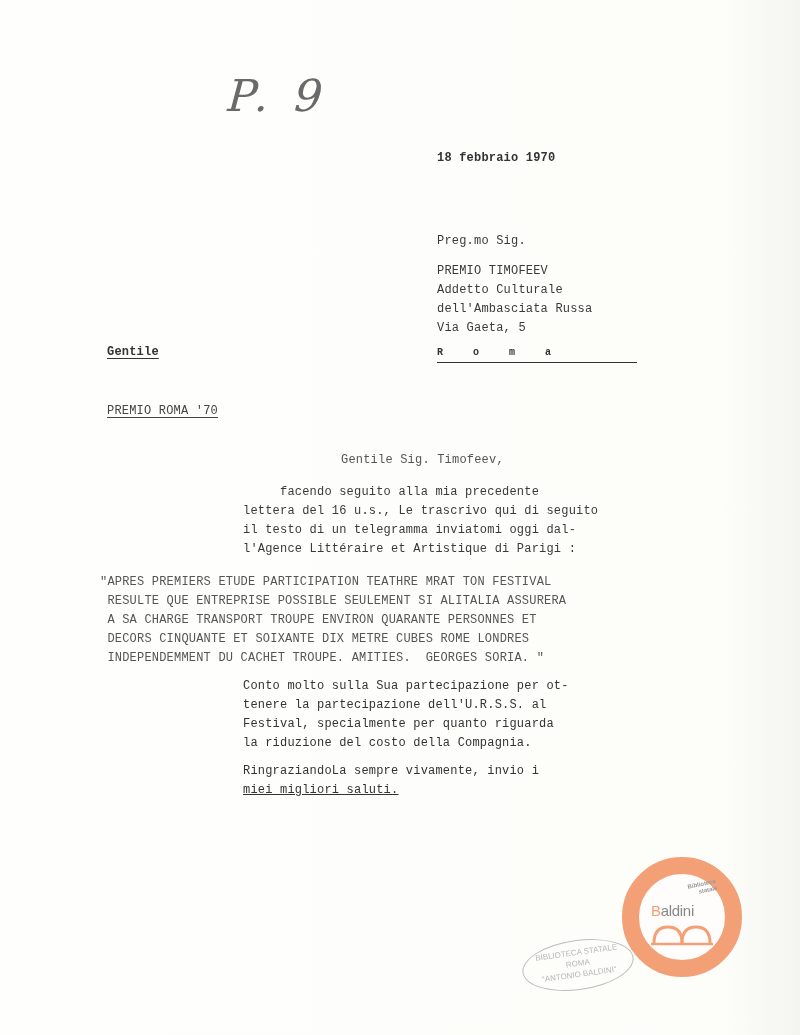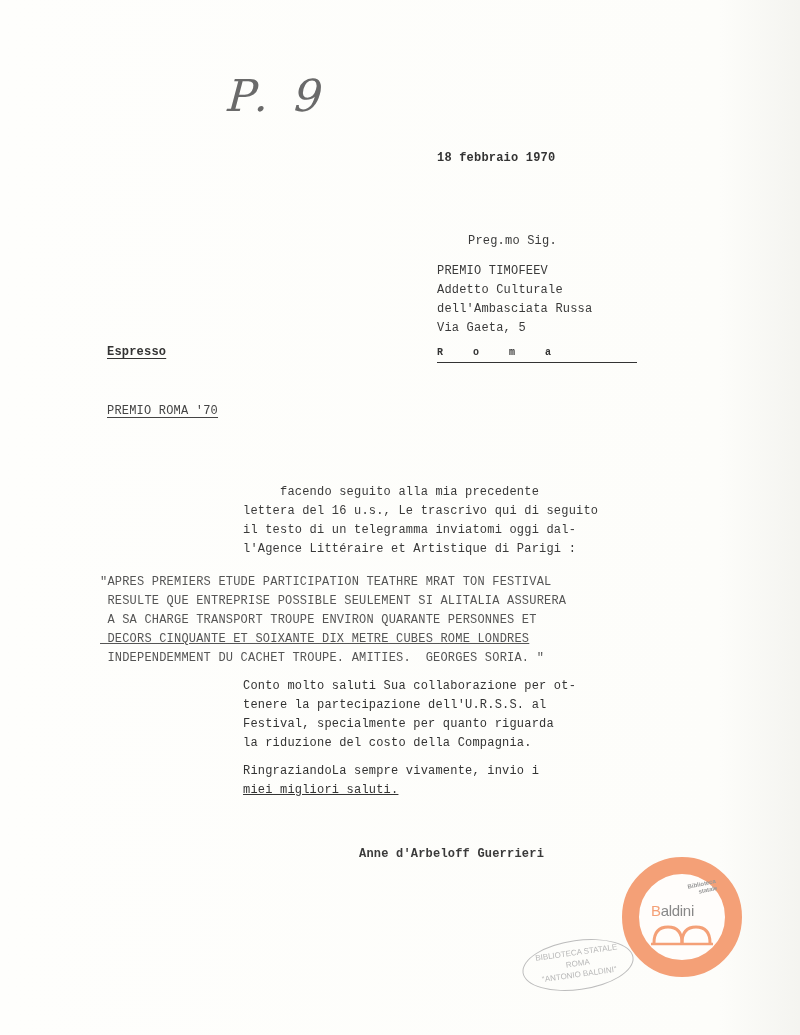--- a/index.html
+++ b/index.html
@@ -77,60 +77,60 @@
 </head>
 <body>
 
 <div class="page">
 
   <div class="handnote">P. 9</div>
 
   <div class="tw date">18 febbraio 1970</div>
 
   <div>
-    <div class="tw addr" style="top:232px;margin-left:31px;">Preg.mo Sig.</div>
+    <div class="tw addr" style="top:232px;">Preg.mo Sig.</div>
     <div class="tw addr" style="top:262px;">PREMIO TIMOFEEV</div>
     <div class="tw addr" style="top:281px;">Addetto Culturale</div>
     <div class="tw addr" style="top:300px;">dell'Ambasciata Russa</div>
     <div class="tw addr" style="top:319px;">Via Gaeta, 5</div>
     <div class="city">R o m a</div>
   </div>
 
-  <div class="tw espresso underline">Espresso</div>
+  <div class="tw espresso underline">Gentile</div>
   <div class="tw premio underline">PREMIO ROMA '70</div>
 
+  <div class="tw greet">Gentile Sig. Timofeev,</div>
 
   <div>
     <div class="tw body-par" style="top:483px;">     facendo seguito alla mia precedente</div>
     <div class="tw body-par" style="top:502px;">lettera del 16 u.s., Le trascrivo qui di seguito</div>
     <div class="tw body-par" style="top:521px;">il testo di un telegramma inviatomi oggi dal-</div>
     <div class="tw body-par" style="top:540px;">l'Agence Littéraire et Artistique di Parigi :</div>
   </div>
 
   <div>
     <div class="tw telegram" style="top:573px;">"APRES PREMIERS ETUDE PARTICIPATION TEATHRE MRAT TON FESTIVAL</div>
     <div class="tw telegram" style="top:592px;"> RESULTE QUE ENTREPRISE POSSIBLE SEULEMENT SI ALITALIA ASSURERA</div>
     <div class="tw telegram" style="top:611px;"> A SA CHARGE TRANSPORT TROUPE ENVIRON QUARANTE PERSONNES ET</div>
-    <div class="tw telegram" style="top:630px;text-decoration:underline;"> DECORS CINQUANTE ET SOIXANTE DIX METRE CUBES ROME LONDRES</div>
+    <div class="tw telegram" style="top:630px;"> DECORS CINQUANTE ET SOIXANTE DIX METRE CUBES ROME LONDRES</div>
     <div class="tw telegram" style="top:649px;"> INDEPENDEMMENT DU CACHET TROUPE. AMITIES.  GEORGES SORIA. "</div>
   </div>
 
   <div>
-    <div class="tw body-par" style="top:677px; color:#333;">Conto molto saluti Sua collaborazione per ot-</div>
+    <div class="tw body-par" style="top:677px; color:#333;">Conto molto sulla Sua partecipazione per ot-</div>
     <div class="tw body-par" style="top:696px; color:#333;">tenere la partecipazione dell'U.R.S.S. al</div>
     <div class="tw body-par" style="top:715px; color:#333;">Festival, specialmente per quanto riguarda</div>
     <div class="tw body-par" style="top:734px; color:#333;">la riduzione del costo della Compagnia.</div>
   </div>
 
   <div>
     <div class="tw closing" style="top:762px; color:#333;">RingraziandoLa sempre vivamente, invio i</div>
     <div class="tw closing" style="top:781px; color:#333;text-decoration:underline;">miei migliori saluti.</div>
   </div>
 
-  <div class="tw signature">Anne d'Arbeloff Guerrieri</div>
 
   <div class="stamp">
     <div>BIBLIOTECA STATALE</div>
     <div>ROMA</div>
     <div>"ANTONIO BALDINI"</div>
   </div>
 
   <div class="logo">
     <div class="logo-small">
       <div>Biblioteca</div>

